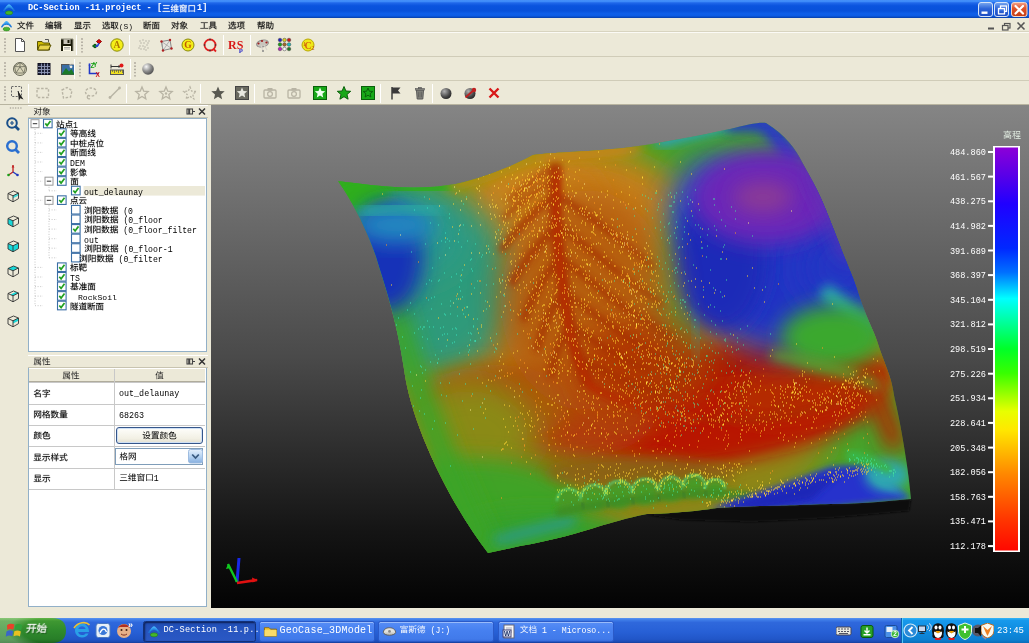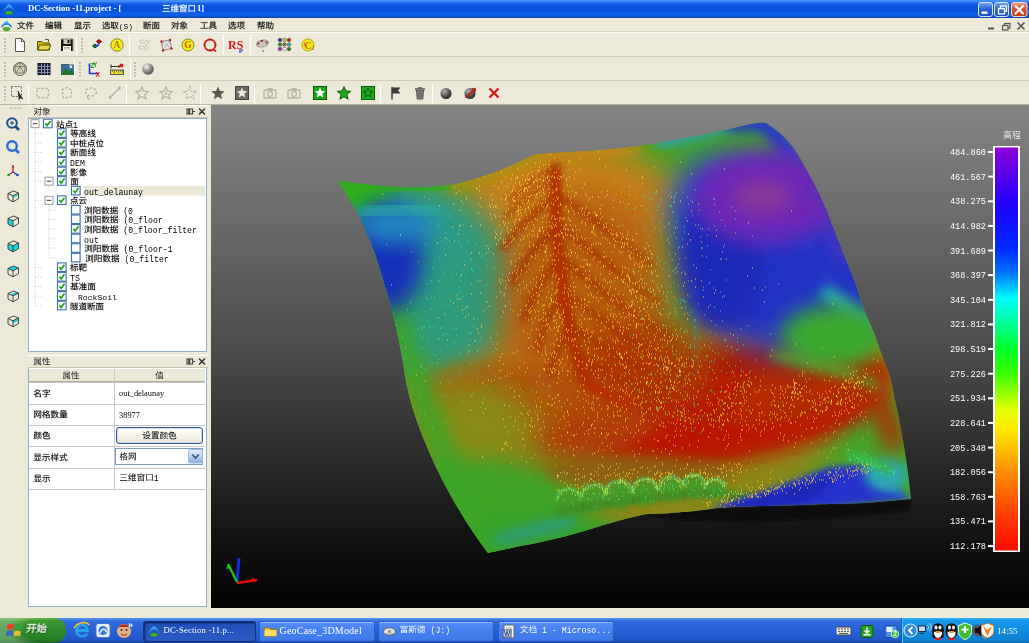--- a/index.html
+++ b/index.html
@@ -1,17 +1,17 @@
 <!DOCTYPE html>
 <html><head><meta charset="utf-8"><style>
 *{margin:0;padding:0;box-sizing:border-box}
 body{font-family:"Liberation Sans",sans-serif;width:1029px;height:643px;overflow:hidden;background:#ece9d8}
 #root{position:relative;width:1029px;height:643px}
 .abs{position:absolute}
-.mono{font-family:Liberation Serif, serif}
+.mono{font-family:Liberation Mono, monospace}
 </style></head><body>
 <div id="root">
     <div class="abs" style="left:0;top:0;width:1029px;height:18px;background:linear-gradient(180deg,#3a80f0 0%,#4a9aff 5%,#2068ea 16%,#0a54de 32%,#0851da 60%,#0f5fe8 76%,#0d5ce4 88%,#0846b8 97%,#063a9a 100%)"></div>
     <svg class="abs" style="left:2px;top:2px" width="14" height="14" viewBox="0 0 16 16">
 <ellipse cx="8" cy="12.4" rx="4.2" ry="2.3" fill="#46b52c" stroke="#1c7a12" stroke-width=".6"></ellipse>
 <g fill="none" stroke="#1560c8" stroke-linecap="round">
 <path d="M2.2 9.6 A6.6 6.6 0 0 1 13.8 9.6" stroke-width="1.7" stroke="#1e78d8"></path>
 <path d="M3.8 7.4 A5.0 5.0 0 0 1 12.2 7.4" stroke-width="1.6" stroke="#2a8ee8"></path>
 <path d="M5.4 5.4 A3.2 3.2 0 0 1 10.6 5.4" stroke-width="1.5" stroke="#3aa2f0"></path>
 <path d="M6.8 3.8 A1.6 1.6 0 0 1 9.2 3.8" stroke-width="1.4" stroke="#4ab4fa"></path>
@@ -623,21 +623,21 @@
     </div>
     <div style="position:absolute;left:83.5px;top:244.14px;">
       <svg width="89" height="10" viewBox="0 0 88.5 10.0" style="display:block;overflow:visible">
         <path transform="translate(0.0,7.6)" d="M5.9 -6.3V-1.2H6.5V-6.3ZM7.3 -7.2V-0.0C7.3 0.1 7.3 0.1 7.2 0.1C7.0 0.1 6.7 0.1 6.3 0.1C6.4 0.3 6.5 0.5 6.5 0.7C7.0 0.7 7.4 0.7 7.6 0.6C7.8 0.5 7.9 0.3 7.9 -0.0V-7.2ZM0.7 -6.6C1.1 -6.3 1.6 -5.8 1.8 -5.5L2.2 -5.9C2.0 -6.2 1.5 -6.6 1.1 -7.0ZM0.4 -4.3C0.8 -4.0 1.3 -3.6 1.6 -3.2L2.0 -3.7C1.7 -4.0 1.2 -4.4 0.8 -4.7ZM0.5 0.1 1.1 0.4C1.4 -0.3 1.9 -1.3 2.2 -2.2L1.7 -2.5C1.4 -1.6 0.9 -0.6 0.5 0.1ZM2.6 -4.2C2.9 -3.6 3.4 -3.0 3.7 -2.4C3.3 -1.4 2.8 -0.6 2.1 0.1C2.2 0.2 2.4 0.4 2.5 0.5C3.2 -0.1 3.7 -0.9 4.1 -1.8C4.4 -1.2 4.7 -0.7 4.8 -0.3L5.3 -0.6C5.2 -1.2 4.8 -1.8 4.4 -2.5C4.6 -3.3 4.8 -4.2 5.0 -5.2H5.5V-5.8H2.4V-5.2H4.4C4.3 -4.4 4.1 -3.8 4.0 -3.2C3.7 -3.6 3.3 -4.1 3.0 -4.5ZM3.3 -6.9C3.5 -6.6 3.7 -6.1 3.8 -5.8L4.4 -6.0C4.3 -6.3 4.0 -6.8 3.8 -7.2Z" fill="#000" stroke="#000" stroke-width="0.12"></path>
         <path transform="translate(8.6,7.6)" d="M4.0 -6.7V0.6H4.6V-0.0H7.2V0.5H7.8V-6.7ZM4.6 -0.7V-3.2H7.2V-0.7ZM4.6 -3.8V-6.1H7.2V-3.8ZM0.7 -6.9V0.7H1.4V-6.3H2.7C2.4 -5.7 2.1 -4.9 1.8 -4.3C2.6 -3.7 2.8 -3.1 2.8 -2.6C2.8 -2.3 2.8 -2.1 2.6 -2.0C2.5 -2.0 2.4 -1.9 2.2 -1.9C2.1 -1.9 1.8 -1.9 1.6 -1.9C1.7 -1.8 1.7 -1.5 1.7 -1.4C2.0 -1.3 2.3 -1.3 2.5 -1.4C2.7 -1.4 2.9 -1.4 3.0 -1.5C3.3 -1.7 3.4 -2.1 3.4 -2.5C3.4 -3.1 3.2 -3.7 2.4 -4.4C2.8 -5.1 3.2 -5.9 3.5 -6.6L3.1 -6.9L3.0 -6.9Z" fill="#000" stroke="#000" stroke-width="0.12"></path>
         <path transform="translate(17.2,7.6)" d="M3.8 -7.1C3.7 -6.7 3.4 -6.2 3.2 -5.9L3.6 -5.7C3.8 -6.0 4.1 -6.4 4.4 -6.8ZM0.8 -6.8C1.0 -6.5 1.2 -6.0 1.3 -5.7L1.8 -5.9C1.7 -6.2 1.5 -6.7 1.2 -7.0ZM3.5 -2.2C3.3 -1.8 3.1 -1.4 2.7 -1.1C2.4 -1.2 2.1 -1.4 1.7 -1.5C1.9 -1.8 2.0 -2.0 2.1 -2.2ZM0.9 -1.3C1.4 -1.2 1.8 -0.9 2.3 -0.7C1.7 -0.3 1.1 -0.0 0.4 0.1C0.5 0.2 0.6 0.5 0.7 0.6C1.5 0.4 2.2 0.1 2.8 -0.4C3.1 -0.3 3.3 -0.1 3.5 0.1L4.0 -0.4C3.8 -0.5 3.5 -0.7 3.2 -0.8C3.7 -1.3 4.0 -1.9 4.3 -2.7L3.9 -2.8L3.8 -2.8H2.4L2.6 -3.2L2.0 -3.3C1.9 -3.2 1.9 -3.0 1.8 -2.8H0.6V-2.2H1.5C1.3 -1.9 1.1 -1.6 0.9 -1.3ZM2.2 -7.2V-5.6H0.4V-5.1H2.0C1.6 -4.5 0.9 -4.0 0.3 -3.7C0.5 -3.6 0.6 -3.4 0.7 -3.3C1.2 -3.5 1.8 -4.0 2.2 -4.5V-3.5H2.8V-4.6C3.2 -4.3 3.7 -3.9 4.0 -3.7L4.3 -4.2C4.1 -4.4 3.4 -4.8 2.9 -5.1H4.6V-5.6H2.8V-7.2ZM5.4 -7.2C5.2 -5.6 4.8 -4.2 4.1 -3.3C4.3 -3.2 4.5 -3.0 4.6 -2.9C4.9 -3.2 5.0 -3.6 5.2 -4.0C5.4 -3.2 5.7 -2.4 6.0 -1.7C5.5 -0.9 4.8 -0.3 3.9 0.2C4.0 0.3 4.2 0.6 4.2 0.7C5.1 0.2 5.8 -0.4 6.3 -1.1C6.7 -0.4 7.2 0.2 7.9 0.6C8.0 0.4 8.2 0.2 8.4 0.1C7.6 -0.3 7.1 -0.9 6.6 -1.7C7.1 -2.6 7.4 -3.7 7.6 -5.0H8.2V-5.6H5.7C5.8 -6.0 5.9 -6.5 6.0 -7.1ZM7.0 -5.0C6.8 -4.0 6.6 -3.1 6.3 -2.4C6.0 -3.1 5.7 -4.0 5.6 -5.0Z" fill="#000" stroke="#000" stroke-width="0.12"></path>
         <path transform="translate(25.8,7.6)" d="M4.2 -2.0V0.7H4.7V0.3H7.4V0.7H8.0V-2.0H6.3V-3.1H8.2V-3.7H6.3V-4.6H7.9V-6.8H3.4V-4.2C3.4 -2.9 3.3 -1.0 2.4 0.3C2.6 0.4 2.8 0.6 3.0 0.7C3.7 -0.4 3.9 -1.8 4.0 -3.1H5.7V-2.0ZM4.0 -6.3H7.3V-5.2H4.0ZM4.0 -4.6H5.7V-3.7H4.0L4.0 -4.2ZM4.7 -0.2V-1.5H7.4V-0.2ZM1.4 -7.2V-5.5H0.4V-4.9H1.4V-3.0C1.0 -2.9 0.6 -2.7 0.2 -2.7L0.4 -2.0L1.4 -2.3V-0.1C1.4 0.0 1.4 0.0 1.3 0.0C1.2 0.0 0.9 0.0 0.5 0.0C0.6 0.2 0.6 0.5 0.7 0.6C1.2 0.6 1.5 0.6 1.7 0.5C2.0 0.4 2.0 0.2 2.0 -0.1V-2.5L3.0 -2.9L2.9 -3.5L2.0 -3.2V-4.9H3.0V-5.5H2.0V-7.2Z" fill="#000" stroke="#000" stroke-width="0.12"></path>
         <text x="39.3" y="7.6" font-family="Liberation Mono" font-size="8.2px" fill="#000">(0_floor-1</text>
       </svg>
     </div>
-    <div style="position:absolute;left:85px;top:253.72px;text-align:center;">
+    <div style="position:absolute;left:79px;top:253.72px;text-align:center;">
       <svg width="84" height="10" viewBox="0 0 83.6 10.0" style="display:block;overflow:visible">
         <path transform="translate(0.0,7.6)" d="M5.9 -6.3V-1.2H6.5V-6.3ZM7.3 -7.2V-0.0C7.3 0.1 7.3 0.1 7.2 0.1C7.0 0.1 6.7 0.1 6.3 0.1C6.4 0.3 6.5 0.5 6.5 0.7C7.0 0.7 7.4 0.7 7.6 0.6C7.8 0.5 7.9 0.3 7.9 -0.0V-7.2ZM0.7 -6.6C1.1 -6.3 1.6 -5.8 1.8 -5.5L2.2 -5.9C2.0 -6.2 1.5 -6.6 1.1 -7.0ZM0.4 -4.3C0.8 -4.0 1.3 -3.6 1.6 -3.2L2.0 -3.7C1.7 -4.0 1.2 -4.4 0.8 -4.7ZM0.5 0.1 1.1 0.4C1.4 -0.3 1.9 -1.3 2.2 -2.2L1.7 -2.5C1.4 -1.6 0.9 -0.6 0.5 0.1ZM2.6 -4.2C2.9 -3.6 3.4 -3.0 3.7 -2.4C3.3 -1.4 2.8 -0.6 2.1 0.1C2.2 0.2 2.4 0.4 2.5 0.5C3.2 -0.1 3.7 -0.9 4.1 -1.8C4.4 -1.2 4.7 -0.7 4.8 -0.3L5.3 -0.6C5.2 -1.2 4.8 -1.8 4.4 -2.5C4.6 -3.3 4.8 -4.2 5.0 -5.2H5.5V-5.8H2.4V-5.2H4.4C4.3 -4.4 4.1 -3.8 4.0 -3.2C3.7 -3.6 3.3 -4.1 3.0 -4.5ZM3.3 -6.9C3.5 -6.6 3.7 -6.1 3.8 -5.8L4.4 -6.0C4.3 -6.3 4.0 -6.8 3.8 -7.2Z" fill="#000" stroke="#000" stroke-width="0.12"></path>
         <path transform="translate(8.6,7.6)" d="M4.0 -6.7V0.6H4.6V-0.0H7.2V0.5H7.8V-6.7ZM4.6 -0.7V-3.2H7.2V-0.7ZM4.6 -3.8V-6.1H7.2V-3.8ZM0.7 -6.9V0.7H1.4V-6.3H2.7C2.4 -5.7 2.1 -4.9 1.8 -4.3C2.6 -3.7 2.8 -3.1 2.8 -2.6C2.8 -2.3 2.8 -2.1 2.6 -2.0C2.5 -2.0 2.4 -1.9 2.2 -1.9C2.1 -1.9 1.8 -1.9 1.6 -1.9C1.7 -1.8 1.7 -1.5 1.7 -1.4C2.0 -1.3 2.3 -1.3 2.5 -1.4C2.7 -1.4 2.9 -1.4 3.0 -1.5C3.3 -1.7 3.4 -2.1 3.4 -2.5C3.4 -3.1 3.2 -3.7 2.4 -4.4C2.8 -5.1 3.2 -5.9 3.5 -6.6L3.1 -6.9L3.0 -6.9Z" fill="#000" stroke="#000" stroke-width="0.12"></path>
         <path transform="translate(17.2,7.6)" d="M3.8 -7.1C3.7 -6.7 3.4 -6.2 3.2 -5.9L3.6 -5.7C3.8 -6.0 4.1 -6.4 4.4 -6.8ZM0.8 -6.8C1.0 -6.5 1.2 -6.0 1.3 -5.7L1.8 -5.9C1.7 -6.2 1.5 -6.7 1.2 -7.0ZM3.5 -2.2C3.3 -1.8 3.1 -1.4 2.7 -1.1C2.4 -1.2 2.1 -1.4 1.7 -1.5C1.9 -1.8 2.0 -2.0 2.1 -2.2ZM0.9 -1.3C1.4 -1.2 1.8 -0.9 2.3 -0.7C1.7 -0.3 1.1 -0.0 0.4 0.1C0.5 0.2 0.6 0.5 0.7 0.6C1.5 0.4 2.2 0.1 2.8 -0.4C3.1 -0.3 3.3 -0.1 3.5 0.1L4.0 -0.4C3.8 -0.5 3.5 -0.7 3.2 -0.8C3.7 -1.3 4.0 -1.9 4.3 -2.7L3.9 -2.8L3.8 -2.8H2.4L2.6 -3.2L2.0 -3.3C1.9 -3.2 1.9 -3.0 1.8 -2.8H0.6V-2.2H1.5C1.3 -1.9 1.1 -1.6 0.9 -1.3ZM2.2 -7.2V-5.6H0.4V-5.1H2.0C1.6 -4.5 0.9 -4.0 0.3 -3.7C0.5 -3.6 0.6 -3.4 0.7 -3.3C1.2 -3.5 1.8 -4.0 2.2 -4.5V-3.5H2.8V-4.6C3.2 -4.3 3.7 -3.9 4.0 -3.7L4.3 -4.2C4.1 -4.4 3.4 -4.8 2.9 -5.1H4.6V-5.6H2.8V-7.2ZM5.4 -7.2C5.2 -5.6 4.8 -4.2 4.1 -3.3C4.3 -3.2 4.5 -3.0 4.6 -2.9C4.9 -3.2 5.0 -3.6 5.2 -4.0C5.4 -3.2 5.7 -2.4 6.0 -1.7C5.5 -0.9 4.8 -0.3 3.9 0.2C4.0 0.3 4.2 0.6 4.2 0.7C5.1 0.2 5.8 -0.4 6.3 -1.1C6.7 -0.4 7.2 0.2 7.9 0.6C8.0 0.4 8.2 0.2 8.4 0.1C7.6 -0.3 7.1 -0.9 6.6 -1.7C7.1 -2.6 7.4 -3.7 7.6 -5.0H8.2V-5.6H5.7C5.8 -6.0 5.9 -6.5 6.0 -7.1ZM7.0 -5.0C6.8 -4.0 6.6 -3.1 6.3 -2.4C6.0 -3.1 5.7 -4.0 5.6 -5.0Z" fill="#000" stroke="#000" stroke-width="0.12"></path>
         <path transform="translate(25.8,7.6)" d="M4.2 -2.0V0.7H4.7V0.3H7.4V0.7H8.0V-2.0H6.3V-3.1H8.2V-3.7H6.3V-4.6H7.9V-6.8H3.4V-4.2C3.4 -2.9 3.3 -1.0 2.4 0.3C2.6 0.4 2.8 0.6 3.0 0.7C3.7 -0.4 3.9 -1.8 4.0 -3.1H5.7V-2.0ZM4.0 -6.3H7.3V-5.2H4.0ZM4.0 -4.6H5.7V-3.7H4.0L4.0 -4.2ZM4.7 -0.2V-1.5H7.4V-0.2ZM1.4 -7.2V-5.5H0.4V-4.9H1.4V-3.0C1.0 -2.9 0.6 -2.7 0.2 -2.7L0.4 -2.0L1.4 -2.3V-0.1C1.4 0.0 1.4 0.0 1.3 0.0C1.2 0.0 0.9 0.0 0.5 0.0C0.6 0.2 0.6 0.5 0.7 0.6C1.2 0.6 1.5 0.6 1.7 0.5C2.0 0.4 2.0 0.2 2.0 -0.1V-2.5L3.0 -2.9L2.9 -3.5L2.0 -3.2V-4.9H3.0V-5.5H2.0V-7.2Z" fill="#000" stroke="#000" stroke-width="0.12"></path>
         <text x="39.3" y="7.6" font-family="Liberation Mono" font-size="8.2px" fill="#000">(0_filter</text>
       </svg>
     </div>
     <div style="position:absolute;left:69.5px;top:263.3px;">
       <svg width="17" height="10" viewBox="0 0 17.2 10.0" style="display:block;overflow:visible">
@@ -731,21 +731,21 @@
         <path transform="translate(26.4,7.7)" d="M6.2 -7.0C6.7 -6.6 7.2 -6.2 7.5 -5.9L8.0 -6.3C7.7 -6.6 7.1 -7.0 6.7 -7.3ZM5.0 -7.4C5.0 -6.8 5.0 -6.3 5.0 -5.7H0.5V-5.1H5.1C5.3 -1.8 6.0 0.7 7.5 0.7C8.1 0.7 8.4 0.3 8.5 -1.3C8.3 -1.3 8.1 -1.5 7.9 -1.6C7.9 -0.5 7.8 0.0 7.5 0.0C6.7 0.0 6.0 -2.1 5.7 -5.1H8.3V-5.7H5.7C5.7 -6.3 5.7 -6.8 5.7 -7.4ZM0.5 -0.2 0.7 0.4C1.9 0.2 3.5 -0.2 5.0 -0.5L4.9 -1.1L3.0 -0.7V-3.2H4.7V-3.8H0.8V-3.2H2.4V-0.6Z" fill="#000" stroke="#000" stroke-width="0.12"></path>
       </svg>
     </div>
     <div style="position:absolute;left:33px;top:474px;">
       <svg width="18" height="10" viewBox="0 0 17.6 10.2" style="display:block;overflow:visible">
         <path transform="translate(0.0,7.7)" d="M2.1 -5.0H6.7V-4.1H2.1ZM2.1 -6.4H6.7V-5.5H2.1ZM1.5 -7.0V-3.6H7.3V-7.0ZM7.2 -2.9C6.9 -2.3 6.4 -1.6 6.0 -1.1L6.5 -0.9C6.9 -1.3 7.4 -2.0 7.8 -2.6ZM1.1 -2.6C1.5 -2.1 1.9 -1.3 2.1 -0.8L2.6 -1.1C2.4 -1.5 2.0 -2.3 1.6 -2.8ZM5.0 -3.2V-0.3H3.7V-3.2H3.1V-0.3H0.4V0.3H8.4V-0.3H5.7V-3.2Z" fill="#000" stroke="#000" stroke-width="0.12"></path>
         <path transform="translate(8.8,7.7)" d="M2.1 -3.1C1.7 -2.1 1.0 -1.1 0.3 -0.5C0.5 -0.4 0.8 -0.2 0.9 -0.1C1.6 -0.8 2.3 -1.8 2.7 -2.9ZM6.0 -2.8C6.7 -2.0 7.3 -0.8 7.6 -0.1L8.2 -0.4C8.0 -1.1 7.3 -2.2 6.6 -3.1ZM1.3 -6.7V-6.1H7.5V-6.7ZM0.5 -4.6V-4.0H4.1V-0.2C4.1 -0.0 4.0 0.0 3.8 0.0C3.7 0.0 3.1 0.0 2.5 0.0C2.6 0.2 2.7 0.5 2.7 0.7C3.5 0.7 4.0 0.7 4.3 0.6C4.7 0.5 4.8 0.3 4.8 -0.2V-4.0H8.3V-4.6Z" fill="#000" stroke="#000" stroke-width="0.12"></path>
       </svg>
     </div>
     <div class="abs mono" style="left:119px;top:389px;font-size:8.4px;color:#000">out_delaunay</div>
-    <div class="abs mono" style="left:119px;top:410.5px;font-size:8.4px;color:#000">38977</div>
+    <div class="abs mono" style="left:119px;top:410.5px;font-size:8.4px;color:#000">68263</div>
     <div class="abs" style="left:116px;top:426.5px;width:87px;height:17.5px;background:linear-gradient(180deg,#fefefb,#f2f0e4 70%,#e2dfd0);border:1px solid #35568a;border-radius:3px;box-shadow:inset 0 0 0 1px #cfe0f5"></div>
     <div style="position:absolute;left:142px;top:431px;">
       <svg width="35" height="10" viewBox="0 0 35.2 10.2" style="display:block;overflow:visible">
         <path transform="translate(0.0,7.7)" d="M1.1 -6.8C1.5 -6.4 2.1 -5.8 2.4 -5.4L2.9 -5.9C2.6 -6.3 2.0 -6.8 1.5 -7.2ZM0.4 -4.6V-4.0H1.6V-0.8C1.6 -0.4 1.3 -0.1 1.2 -0.0C1.3 0.1 1.5 0.4 1.5 0.5C1.7 0.4 1.9 0.2 3.5 -1.0C3.4 -1.1 3.3 -1.4 3.2 -1.5L2.3 -0.8V-4.6ZM4.3 -7.1V-6.1C4.3 -5.4 4.1 -4.7 3.0 -4.2C3.1 -4.1 3.3 -3.8 3.4 -3.7C4.7 -4.3 4.9 -5.3 4.9 -6.1V-6.5H6.5V-5.0C6.5 -4.4 6.6 -4.1 7.2 -4.1C7.3 -4.1 7.8 -4.1 7.9 -4.1C8.1 -4.1 8.3 -4.1 8.4 -4.2C8.3 -4.3 8.3 -4.6 8.3 -4.7C8.2 -4.7 8.0 -4.7 7.9 -4.7C7.8 -4.7 7.4 -4.7 7.3 -4.7C7.1 -4.7 7.1 -4.8 7.1 -5.0V-7.1ZM7.1 -2.9C6.8 -2.2 6.3 -1.6 5.7 -1.1C5.1 -1.6 4.7 -2.2 4.3 -2.9ZM3.4 -3.5V-2.9H3.8L3.7 -2.8C4.1 -2.0 4.6 -1.3 5.2 -0.8C4.5 -0.3 3.8 -0.0 3.0 0.1C3.1 0.3 3.3 0.5 3.3 0.7C4.2 0.5 5.0 0.1 5.7 -0.3C6.4 0.1 7.2 0.5 8.1 0.7C8.1 0.5 8.3 0.3 8.5 0.1C7.6 -0.0 6.9 -0.3 6.2 -0.8C7.0 -1.4 7.6 -2.3 7.9 -3.4L7.5 -3.5L7.4 -3.5Z" fill="#000"></path>
         <path transform="translate(8.8,7.7)" d="M5.7 -6.6H7.2V-5.8H5.7ZM3.7 -6.6H5.1V-5.8H3.7ZM1.7 -6.6H3.1V-5.8H1.7ZM1.7 -3.8V-0.1H0.5V0.4H8.3V-0.1H7.1V-3.8H4.4L4.5 -4.3H8.1V-4.8H4.6L4.7 -5.3H7.9V-7.1H1.0V-5.3H4.0L3.9 -4.8H0.6V-4.3H3.8L3.7 -3.8ZM2.3 -0.1V-0.6H6.5V-0.1ZM2.3 -2.4H6.5V-1.9H2.3ZM2.3 -2.8V-3.3H6.5V-2.8ZM2.3 -1.5H6.5V-1.0H2.3Z" fill="#000"></path>
         <path transform="translate(17.6,7.7)" d="M6.1 -4.5C6.1 -1.3 6.0 -0.3 3.8 0.3C3.9 0.4 4.1 0.6 4.1 0.7C6.5 0.1 6.6 -1.1 6.7 -4.5ZM3.5 -4.0C3.0 -3.6 2.1 -3.2 1.4 -3.0C1.5 -2.9 1.7 -2.7 1.8 -2.5C2.6 -2.8 3.5 -3.3 4.1 -3.8ZM3.8 -1.6C3.3 -0.9 2.2 -0.3 1.2 0.0C1.3 0.1 1.5 0.3 1.6 0.5C2.7 0.1 3.8 -0.6 4.4 -1.4ZM6.5 -0.7C7.1 -0.3 7.8 0.3 8.1 0.7L8.5 0.3C8.1 -0.1 7.4 -0.7 6.9 -1.0ZM4.7 -5.4V-1.2H5.2V-4.9H7.5V-1.2H8.0V-5.4H6.4C6.5 -5.6 6.6 -6.0 6.7 -6.3H8.3V-6.8H4.5V-6.3H6.2C6.1 -6.0 6.0 -5.6 5.8 -5.4ZM2.0 -7.3C2.1 -7.0 2.2 -6.7 2.3 -6.5H0.6V-6.0H4.4V-6.5H2.9C2.9 -6.8 2.7 -7.1 2.6 -7.4ZM3.7 -2.9C3.1 -2.3 2.2 -1.8 1.3 -1.5C1.4 -2.0 1.4 -2.4 1.4 -2.8V-4.2H4.3V-4.7H3.4C3.6 -5.0 3.8 -5.4 4.0 -5.7L3.4 -5.9C3.3 -5.5 3.1 -5.1 2.9 -4.7H1.7L2.2 -4.9C2.1 -5.2 1.9 -5.6 1.7 -5.9L1.2 -5.7C1.4 -5.4 1.6 -5.0 1.6 -4.7H0.8V-2.8C0.8 -1.9 0.7 -0.6 0.3 0.4C0.4 0.4 0.7 0.6 0.8 0.7C1.1 0.1 1.2 -0.7 1.3 -1.5C1.5 -1.4 1.6 -1.2 1.7 -1.0C2.6 -1.4 3.6 -2.0 4.2 -2.6Z" fill="#000"></path>
         <path transform="translate(26.4,7.7)" d="M4.2 -4.3V-2.8H2.1V-4.3ZM4.8 -4.3H6.9V-2.8H4.8ZM5.3 -6.0C5.0 -5.7 4.7 -5.3 4.3 -5.0H2.0C2.4 -5.3 2.7 -5.6 3.0 -6.0ZM3.1 -7.4C2.5 -6.2 1.4 -5.2 0.3 -4.5C0.5 -4.4 0.7 -4.0 0.7 -3.9C1.0 -4.1 1.2 -4.3 1.5 -4.5V-0.7C1.5 0.3 1.9 0.6 3.3 0.6C3.6 0.6 6.4 0.6 6.7 0.6C8.0 0.6 8.3 0.2 8.5 -1.2C8.3 -1.2 8.0 -1.4 7.8 -1.5C7.7 -0.3 7.6 -0.1 6.7 -0.1C6.1 -0.1 3.7 -0.1 3.3 -0.1C2.3 -0.1 2.1 -0.2 2.1 -0.7V-2.2H6.9V-1.8H7.6V-5.0H5.1C5.6 -5.4 6.0 -5.9 6.3 -6.4L5.8 -6.7L5.7 -6.6H3.4C3.5 -6.8 3.6 -7.0 3.7 -7.2Z" fill="#000"></path>
       </svg>
     </div>
     <div class="abs" style="left:115px;top:448px;width:88px;height:16.5px;background:#fff;border:1px solid #7f9db9"></div>
@@ -1116,13 +1116,13 @@
 <g transform="translate(69,3)">
         <circle cx="6" cy="6.5" r="6" fill="#585868"></circle>
         <path d="M3 4 h3 l3 -2.5 v11 L6 9 H3 Z" fill="#111"></path>
         <path d="M10.5 12 l3.5 3" stroke="#88a" stroke-width="2"></path>
       </g>
 </svg>
     <svg class="abs" style="left:981px;top:623px" width="13" height="15" viewBox="0 0 13 15">
       <path d="M6.5 0 L13 2.5 V7.5 C13 11.5 10 14 6.5 15 C3 14 0 11.5 0 7.5 V2.5 Z" fill="#f8f8f0" stroke="#c06818" stroke-width="1"></path>
       <path d="M2 3 L6.5 7 L11 3 L8.5 9 L6.5 13 L4.5 9 Z" fill="#f08020"></path>
     </svg>
-    <div class="abs mono" style="left:997px;top:625.5px;font-size:9px;color:#fff">14:55</div>
+    <div class="abs mono" style="left:997px;top:625.5px;font-size:9px;color:#fff">23:45</div>
   </div>
 </body></html>

